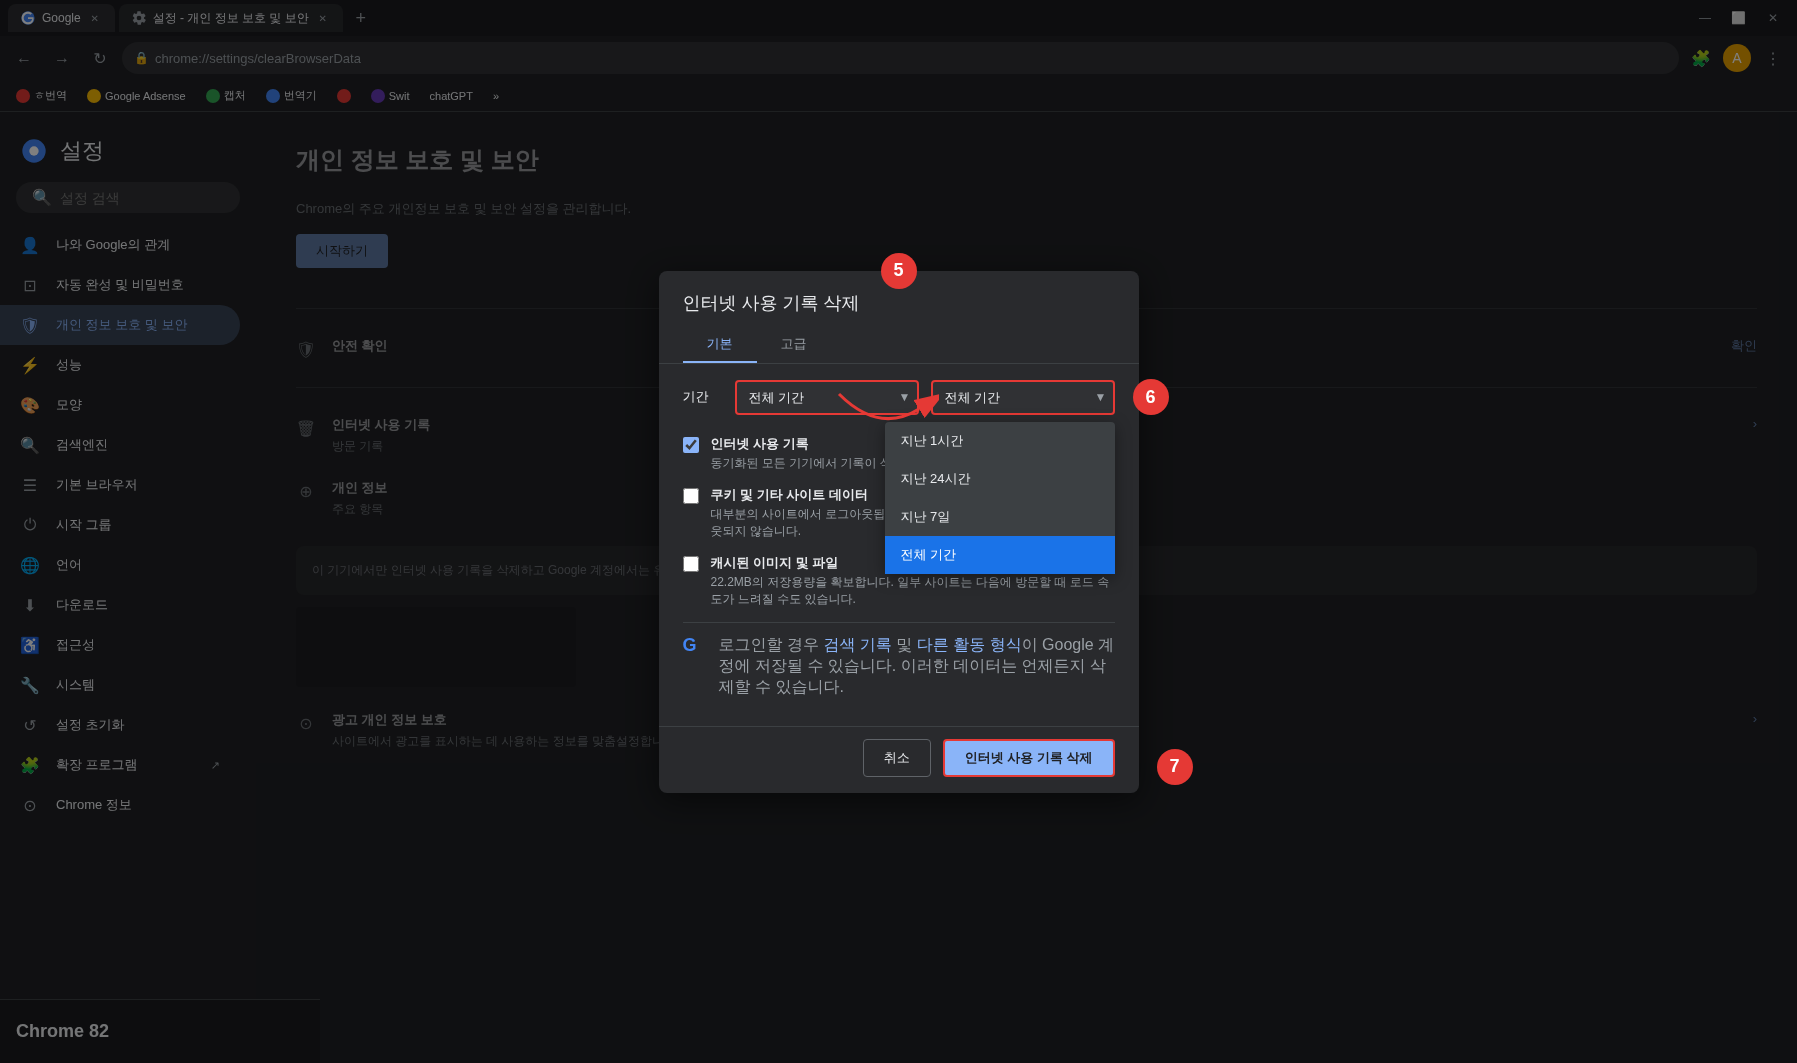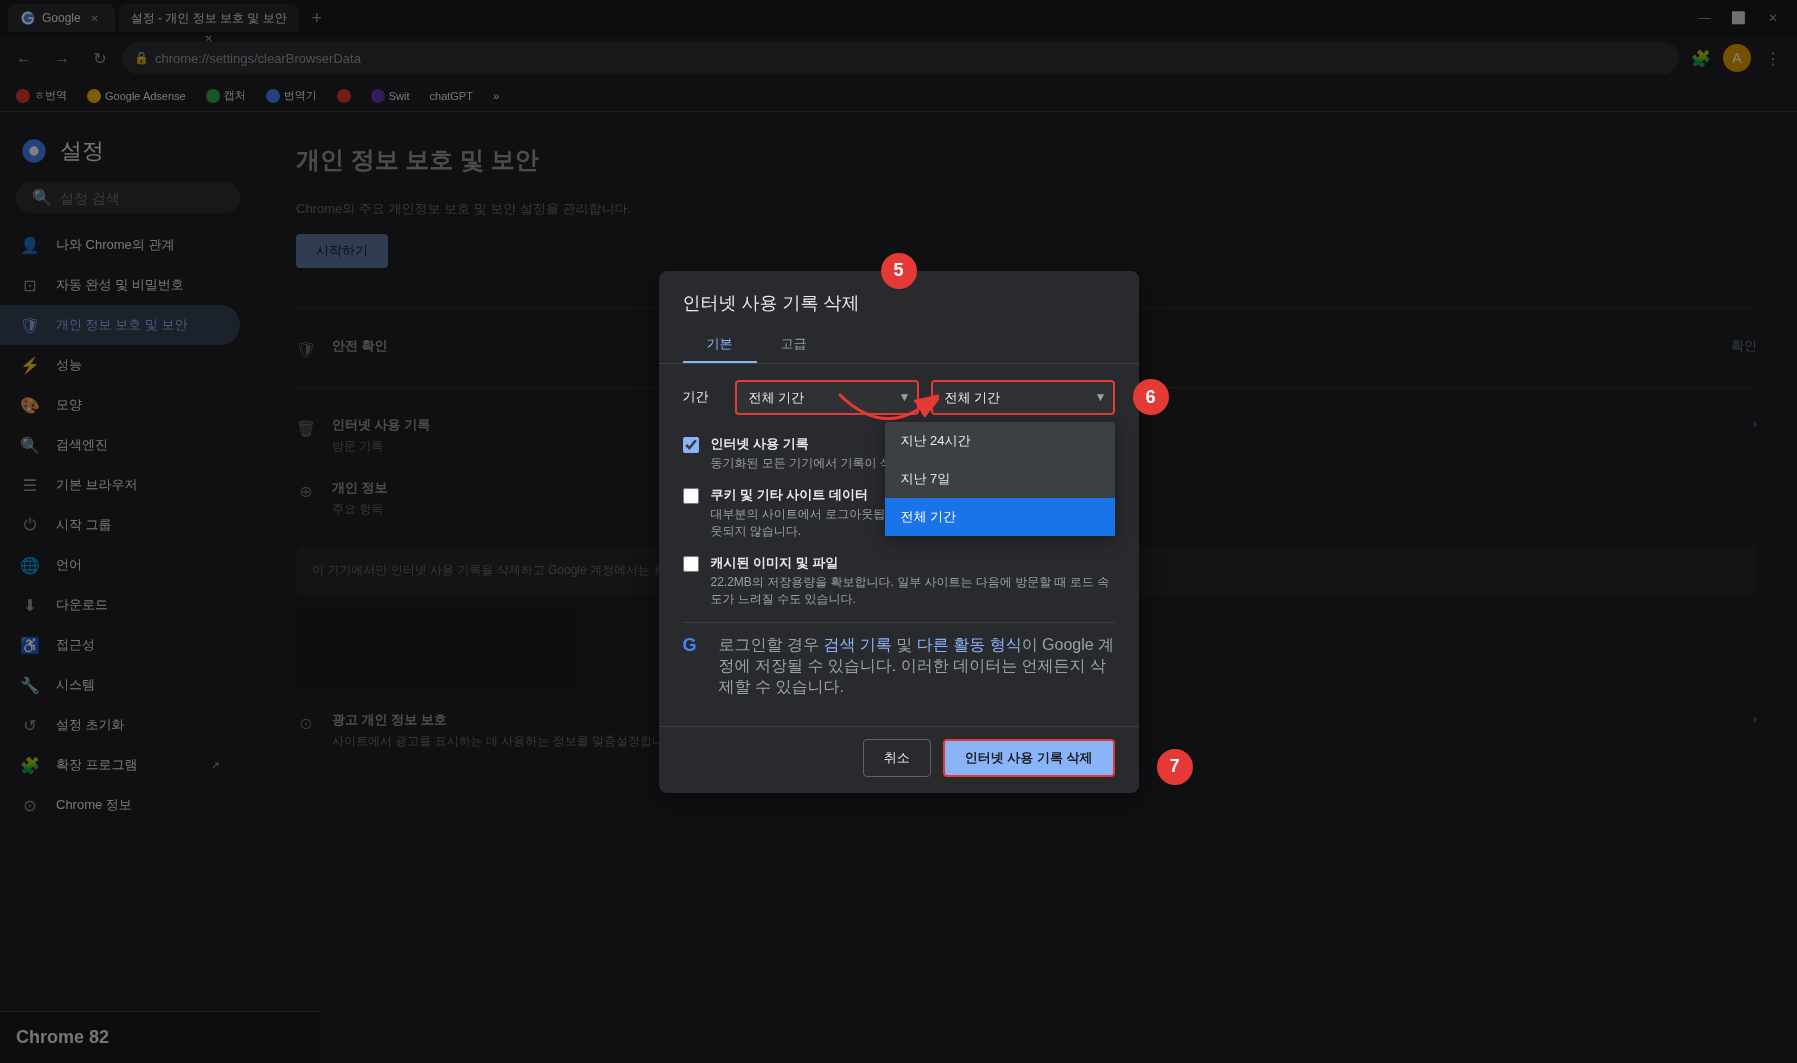--- a/index.html
+++ b/index.html
@@ -28,21 +28,20 @@
       padding: 0 12px;
       border-radius: 8px 8px 0 0;
       font-size: 12px;
       color: #e8eaed;
       gap: 6px;
       background: #2d2d30;
       white-space: nowrap;
     }
     .tab.active {
       background: #292a2d;
-      flex-direction: column;
     }
     .tab-close {
       width: 16px;
       height: 16px;
       display: flex;
       align-items: center;
       justify-content: center;
       border-radius: 50%;
       font-size: 10px;
       cursor: pointer;
@@ -501,21 +500,21 @@
       left: 50%;
       transform: translateX(-50%);
     }
 
     
     .bottom-bar {
       position: fixed;
       bottom: 0;
       left: 0;
       width: 320px;
-      height: 52px;
+      height: 64px;
       background: #1a1a1e;
       display: flex;
       align-items: center;
       padding: 0 16px;
       border-top: 1px solid #3c4043;
     }
     .bottom-bar-text {
       color: #e8eaed;
       font-size: 18px;
       font-weight: 600;
@@ -606,21 +605,21 @@
 
     <div style="padding:0 16px 12px;">
       <div class="search-bar" style="width:auto;">
         <span>🔍</span>
         <input type="text" placeholder="설정 검색" style="">
       </div>
     </div>
 
     <div class="sidebar-item">
       <span class="icon">👤</span>
-      <span>나와 Chrome의 관계</span>
+      <span>나와 Google의 관계</span>
     </div>
     <div class="sidebar-item">
       <span class="icon">⊡</span>
       <span>자동 완성 및 비밀번호</span>
     </div>
     <div class="sidebar-item active">
       <span class="icon">🛡</span>
       <span>개인 정보 보호 및 보안</span>
     </div>
     <div class="sidebar-item">
@@ -766,20 +765,23 @@
           </select>
           <span class="select-arrow">▼</span>
 
           
           <div class="step-badge" style="position:absolute;right:-54px;top:50%;transform:translateY(-50%);z-index:400;">
             <span>6</span>
           </div>
 
           
           <div class="dropdown-menu">
+            <div class="dropdown-item">
+              <span>지난 1시간</span>
+            </div>
             <div class="dropdown-item">
               <span>지난 24시간</span>
             </div>
             <div class="dropdown-item">
               <span>지난 7일</span>
             </div>
             <div class="dropdown-item selected">
               <span>전체 기간</span>
             </div>
           </div>

